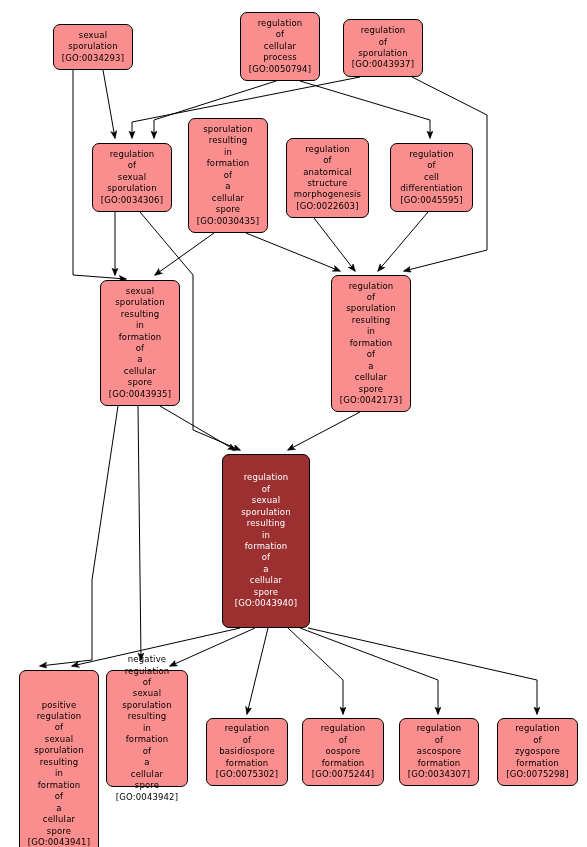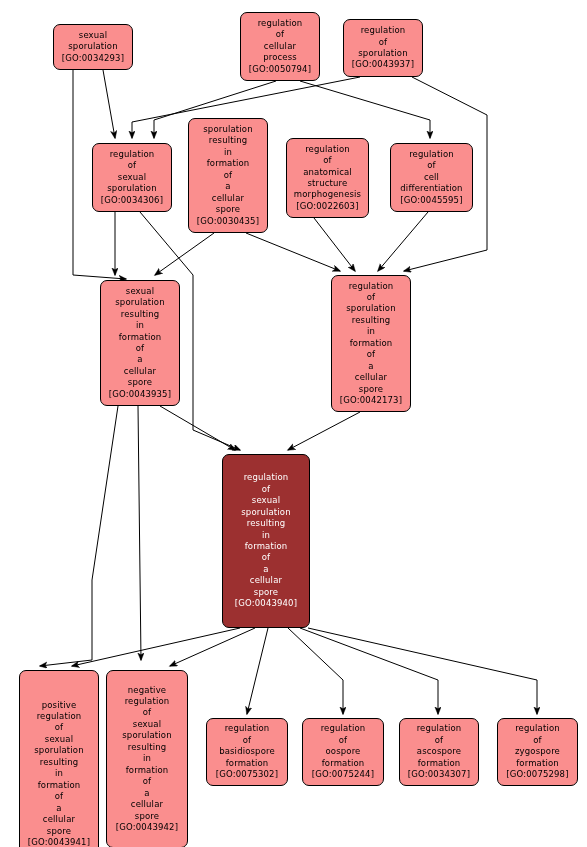--- a/index.html
+++ b/index.html
@@ -167,21 +167,21 @@
 sexual
 sporulation
 resulting
 in
 formation
 of
 a
 cellular
 spore
 [GO:0043941]</span></div>
-      <div class="go-node" title="negative regulation of sexual sporulation resulting in formation of a cellular spore" style="left: 106px; top: 670px; width: 82px; height: 178px;"><span class="node-text">negative
+      <div class="go-node" title="negative regulation of sexual sporulation resulting in formation of a cellular spore" style="left: 106px; top: 670px; width: 82px; height: 117px;"><span class="node-text">negative
 regulation
 of
 sexual
 sporulation
 resulting
 in
 formation
 of
 a
 cellular

